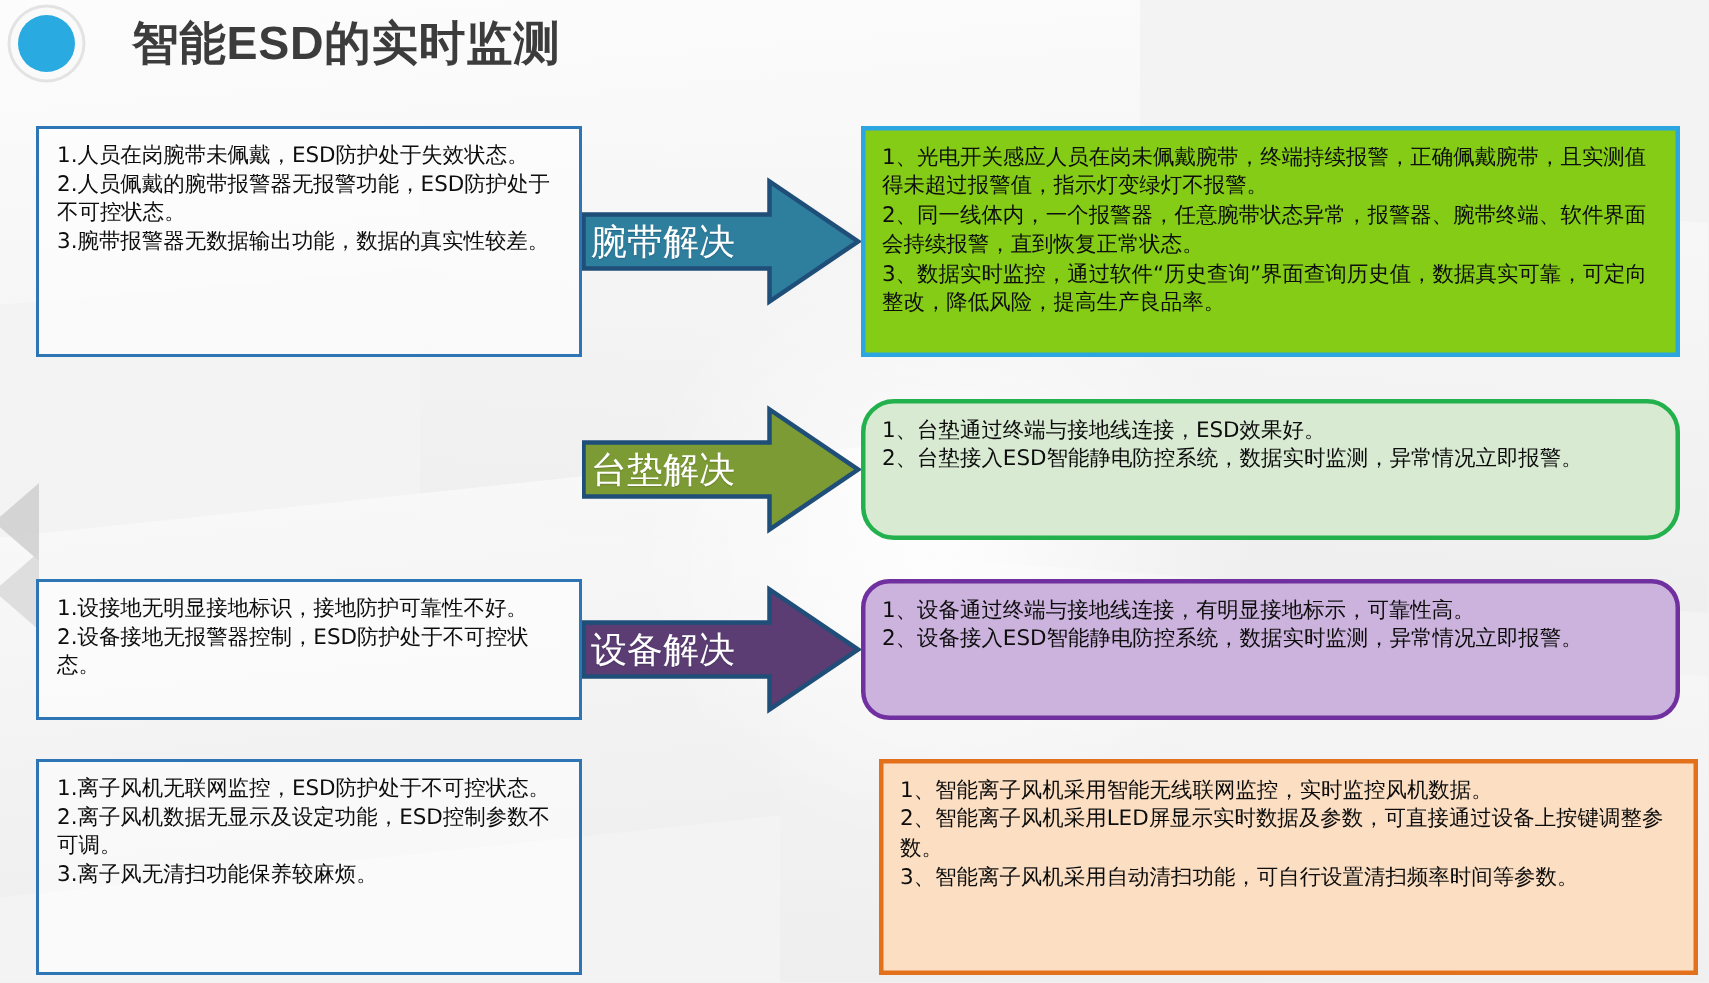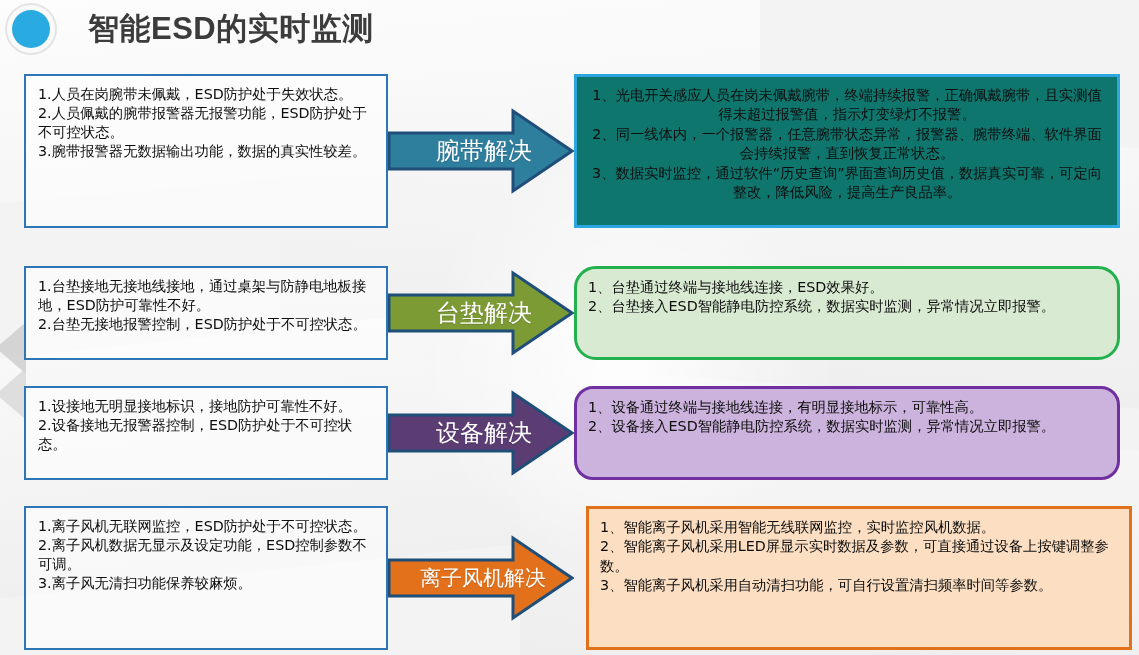--- a/index.html
+++ b/index.html
@@ -73,21 +73,21 @@
     white-space: nowrap;
   }
 
   
   .row {
     position: absolute;
     z-index: 4;
     left: 0;
     width: 1139px;
   }
-  .row-1 { top: 74px;  height: 154px; text-decoration: underline; }
+  .row-1 { top: 84px;  height: 154px; text-decoration: underline; }
   .row-2 { top: 266px; height: 94px;  }
   .row-3 { top: 386px; height: 94px; padding-left: 24px;  }
   .row-4 { top: 506px; height: 144px; }
 
   
   .prob-box {
     position: absolute;
     left: 24px;
     top: 0;
     width: 364px;
@@ -134,21 +134,20 @@
     display: flex;
     align-items: center;
     z-index: 6;
   }
   .arrow {
     position: relative;
     width: 186px;
     height: 86px;
     display: flex;
     align-items: center;
-    text-align: center;
   }
   .arrow svg { position: absolute; left: 0; top: 0; }
   .arrow-label {
     position: relative;
     z-index: 2;
     width: 100%;
     padding-left: 6px;
     box-sizing: border-box;
     font-size: 24px;
     color: #ffffff;
@@ -177,39 +176,35 @@
   <div id="page-title">智能ESD的实时监测</div>
 </div>
 
 <div id="rows">
     <div class="row row-1">
       <div class="prob-box">
         <p>1.人员在岗腕带未佩戴，ESD防护处于失效状态。</p>
         <p>2.人员佩戴的腕带报警器无报警功能，ESD防护处于不可控状态。</p>
         <p>3.腕带报警器无数据输出功能，数据的真实性较差。</p>
       </div>
-      <div class="sol-box" style="background: #0f766e; border-color: rgb(43, 166, 224); text-align: center;">
+      <div class="sol-box" style="background: #84cc16; border-color: rgb(43, 166, 224);">
         <p>1、光电开关感应人员在岗未佩戴腕带，终端持续报警，正确佩戴腕带，且实测值得未超过报警值，指示灯变绿灯不报警。</p>
         <p>2、同一线体内，一个报警器，任意腕带状态异常，报警器、腕带终端、软件界面会持续报警，直到恢复正常状态。</p>
         <p>3、数据实时监控，通过软件“历史查询”界面查询历史值，数据真实可靠，可定向整改，降低风险，提高生产良品率。</p>
       </div>
       <div class="arrow-wrap">
         <div class="arrow">
           <svg width="186" height="86" viewBox="0 0 186 86">
             <polygon points="1,25 125,25 125,3 184,43 125,83 125,61 1,61" fill="#2e7e9e" stroke="#1f4e79" stroke-width="3" stroke-linejoin="miter"></polygon>
           </svg>
           <div class="arrow-label">腕带解决</div>
         </div>
       </div>
     </div>
     <div class="row row-2">
-      <div class="prob-box">
-        <p>1.台垫接地无接地线接地，通过桌架与防静电地板接地，ESD防护可靠性不好。</p>
-        <p>2.台垫无接地报警控制，ESD防护处于不可控状态。</p>
-      </div>
       <div class="sol-box" style="background: rgb(217, 234, 211); border-color: rgb(34, 177, 76); border-radius: 22px;">
         <p>1、台垫通过终端与接地线连接，ESD效果好。</p>
         <p>2、台垫接入ESD智能静电防控系统，数据实时监测，异常情况立即报警。</p>
       </div>
       <div class="arrow-wrap">
         <div class="arrow">
           <svg width="186" height="86" viewBox="0 0 186 86">
             <polygon points="1,25 125,25 125,3 184,43 125,83 125,61 1,61" fill="#7d9b35" stroke="#1f4e79" stroke-width="3" stroke-linejoin="miter"></polygon>
           </svg>
           <div class="arrow-label">台垫解决</div>
@@ -238,22 +233,14 @@
       <div class="prob-box">
         <p>1.离子风机无联网监控，ESD防护处于不可控状态。</p>
         <p>2.离子风机数据无显示及设定功能，ESD控制参数不可调。</p>
         <p>3.离子风无清扫功能保养较麻烦。</p>
       </div>
       <div class="sol-box" style="background: rgb(252, 223, 195); border-color: rgb(227, 113, 28); margin-left: 12px;">
         <p>1、智能离子风机采用智能无线联网监控，实时监控风机数据。</p>
         <p>2、智能离子风机采用LED屏显示实时数据及参数，可直接通过设备上按键调整参数。</p>
         <p>3、智能离子风机采用自动清扫功能，可自行设置清扫频率时间等参数。</p>
       </div>
-      <div class="arrow-wrap">
-        <div class="arrow">
-          <svg width="186" height="86" viewBox="0 0 186 86">
-            <polygon points="1,25 125,25 125,3 184,43 125,83 125,61 1,61" fill="#e3711c" stroke="#1f4e79" stroke-width="3" stroke-linejoin="miter"></polygon>
-          </svg>
-          <div class="arrow-label small">离子风机解决</div>
-        </div>
-      </div>
     </div>
   </div>
 
 </body></html>

